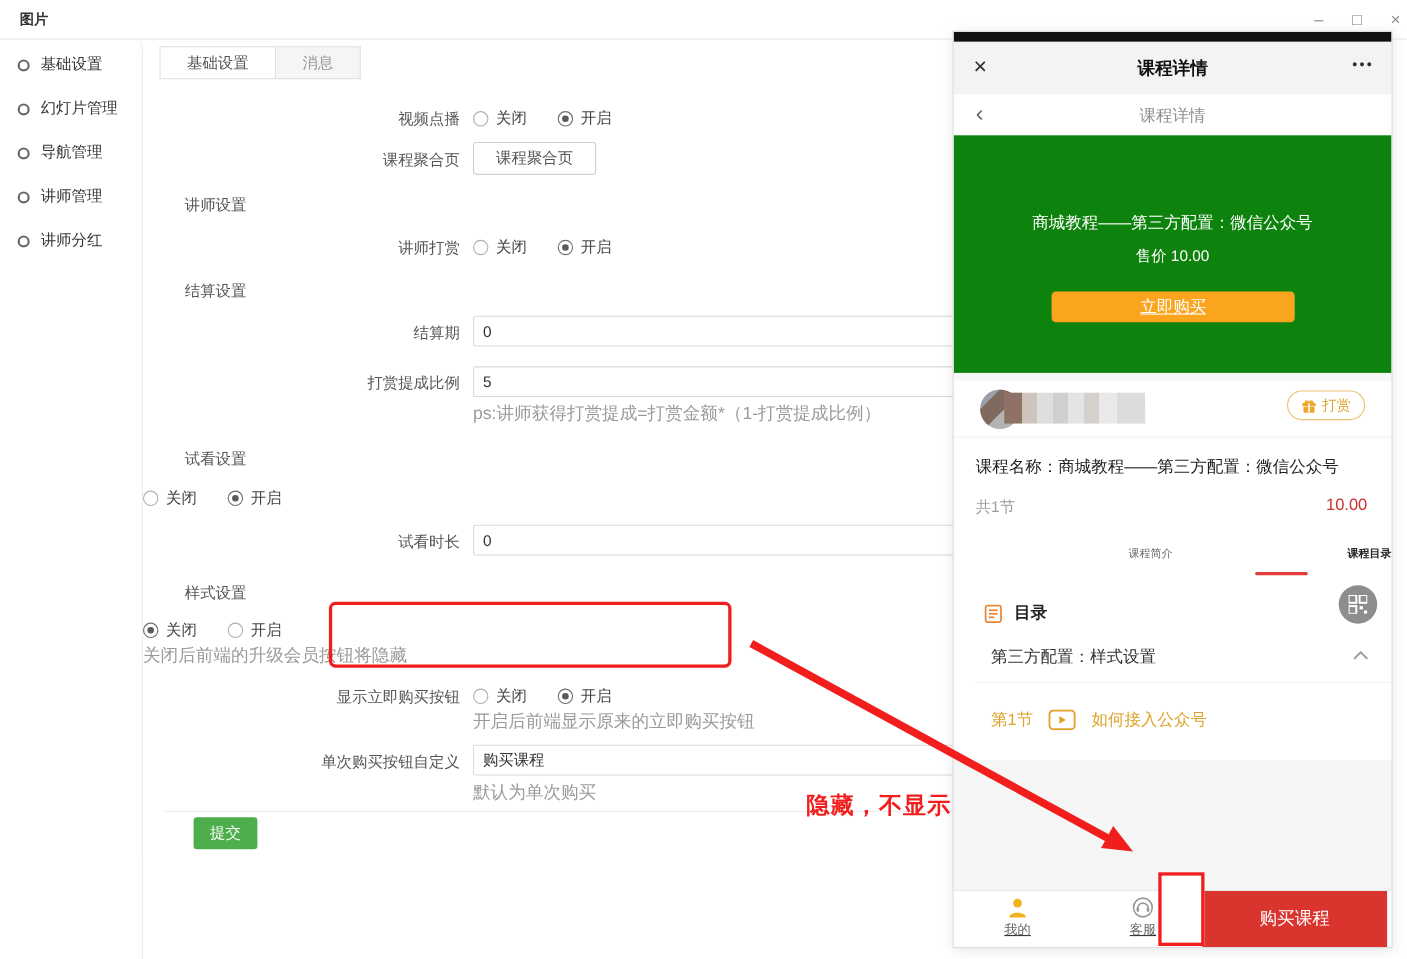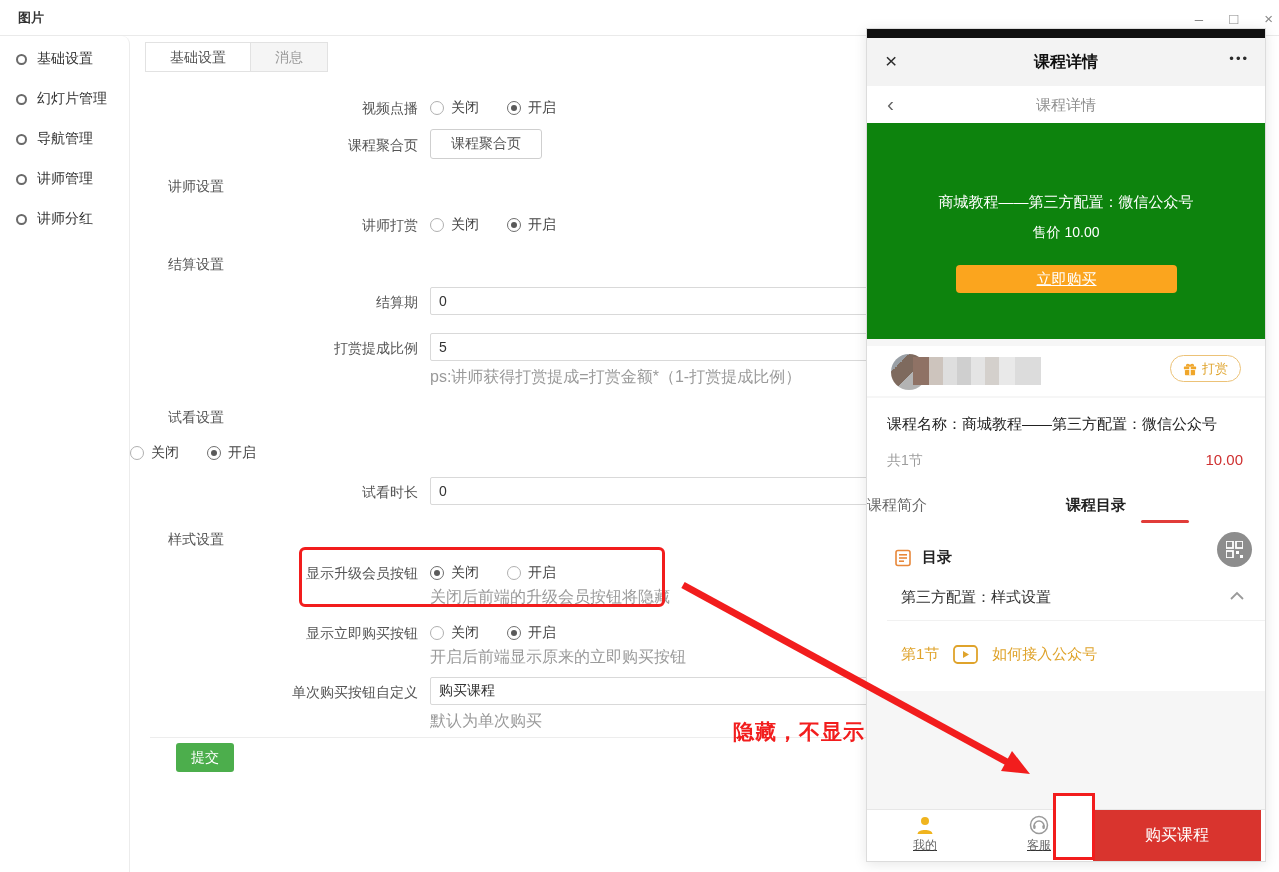--- a/index.html
+++ b/index.html
@@ -62,21 +62,21 @@
   .p-avatar { position:absolute; left:24px; top:8px; width:36px; height:36px; border-radius:50%; background:linear-gradient(135deg,#9aa0a6 25%,#7e6a5e 25% 55%,#b3b3b3 55%); }
   .p-mosaic { position:absolute; left:46px; top:11px; width:128px; height:28px;
     background-image:linear-gradient(90deg,#8f7265 0 16px,#cdc4bd 16px 30px,#dedede 30px 44px,#cfcfcf 44px 58px,#e4e4e4 58px 72px,#d4d0cc 72px 86px,#e9e9e9 86px 102px,#dcdcdc 102px 128px),
                      linear-gradient(#0000 0 14px,#00000010 14px 28px);
     filter:blur(.4px); }
   .p-reward-pill { position:absolute; right:24px; top:9px; height:27px; padding:0 12px; background:#fff; border:1px solid #ecc277; border-radius:14px; display:flex; align-items:center; gap:5px; color:#dfa32b; font-size:13px; cursor:pointer; font-family:inherit; }
   .p-block-b { position:absolute; left:0; top:369px; width:100%; height:293px; background:#fff; }
   .p-course-name { position:absolute; left:20px; top:17px; font-size:15px; color:#222; }
   .p-count { position:absolute; left:20px; top:54px; font-size:14px; color:#9c9c9c; }
   .p-price { position:absolute; right:22px; top:53px; font-size:15px; color:#cf3030; }
-  .p-tab { position:absolute; top:98px; width:50%; text-align:left; font-size:15px; cursor:pointer; }
+  .p-tab { position:absolute; top:98px; width:50%; text-align:right; font-size:10px; cursor:pointer; }
   .p-tab.intro { left:0; color:#666; }
   .p-tab.catalog { left:50%; color:#222; font-weight:bold; }
   .p-tab-underline { position:absolute; left:274px; top:122px; width:48px; height:3px; background:#e13c39; border-radius:2px; }
   .p-dir-row { position:absolute; left:27px; top:150px; display:flex; align-items:center; gap:10px; }
   .p-dir-label { font-size:15px; font-weight:bold; color:#222; }
   .p-chapter { position:absolute; left:34px; top:190px; font-size:15px; color:#333; cursor:pointer; }
   .p-chevron { position:absolute; right:20px; top:193px; cursor:pointer; }
   .p-chap-divider { position:absolute; left:20px; right:0; top:222px; height:1px; background:#f1f1f1; }
   .p-lesson { position:absolute; left:34px; top:247px; display:flex; align-items:center; gap:14px; color:#dfa32b; font-size:15px; cursor:pointer; }
   .p-qr { position:absolute; left:350px; top:503px; width:35px; height:35px; border-radius:50%; background:rgba(125,125,125,.88); display:flex; align-items:center; justify-content:center; cursor:pointer; }
@@ -209,21 +209,20 @@
     <div class="row" style="top:441px">
       <div class="lbl" style="padding-top:5px">试看时长</div>
       <div class="ctrl">
         <input class="text-input" readonly="" value="0" style="">
       </div>
     </div>
 
     <div class="section-title" style="top:495px">样式设置</div>
 
     <div class="row" style="top:527px">
-      <div class="lbl">显示升级会员按钮</div>
       <div class="ctrl">
         <div class="radio-line">
           <span class="radio-opt">
               <span class="radio checked"></span>
               <span>关闭</span>
             </span>
           <span class="radio-opt">
               <span class="radio"></span>
               <span>开启</span>
             </span>

